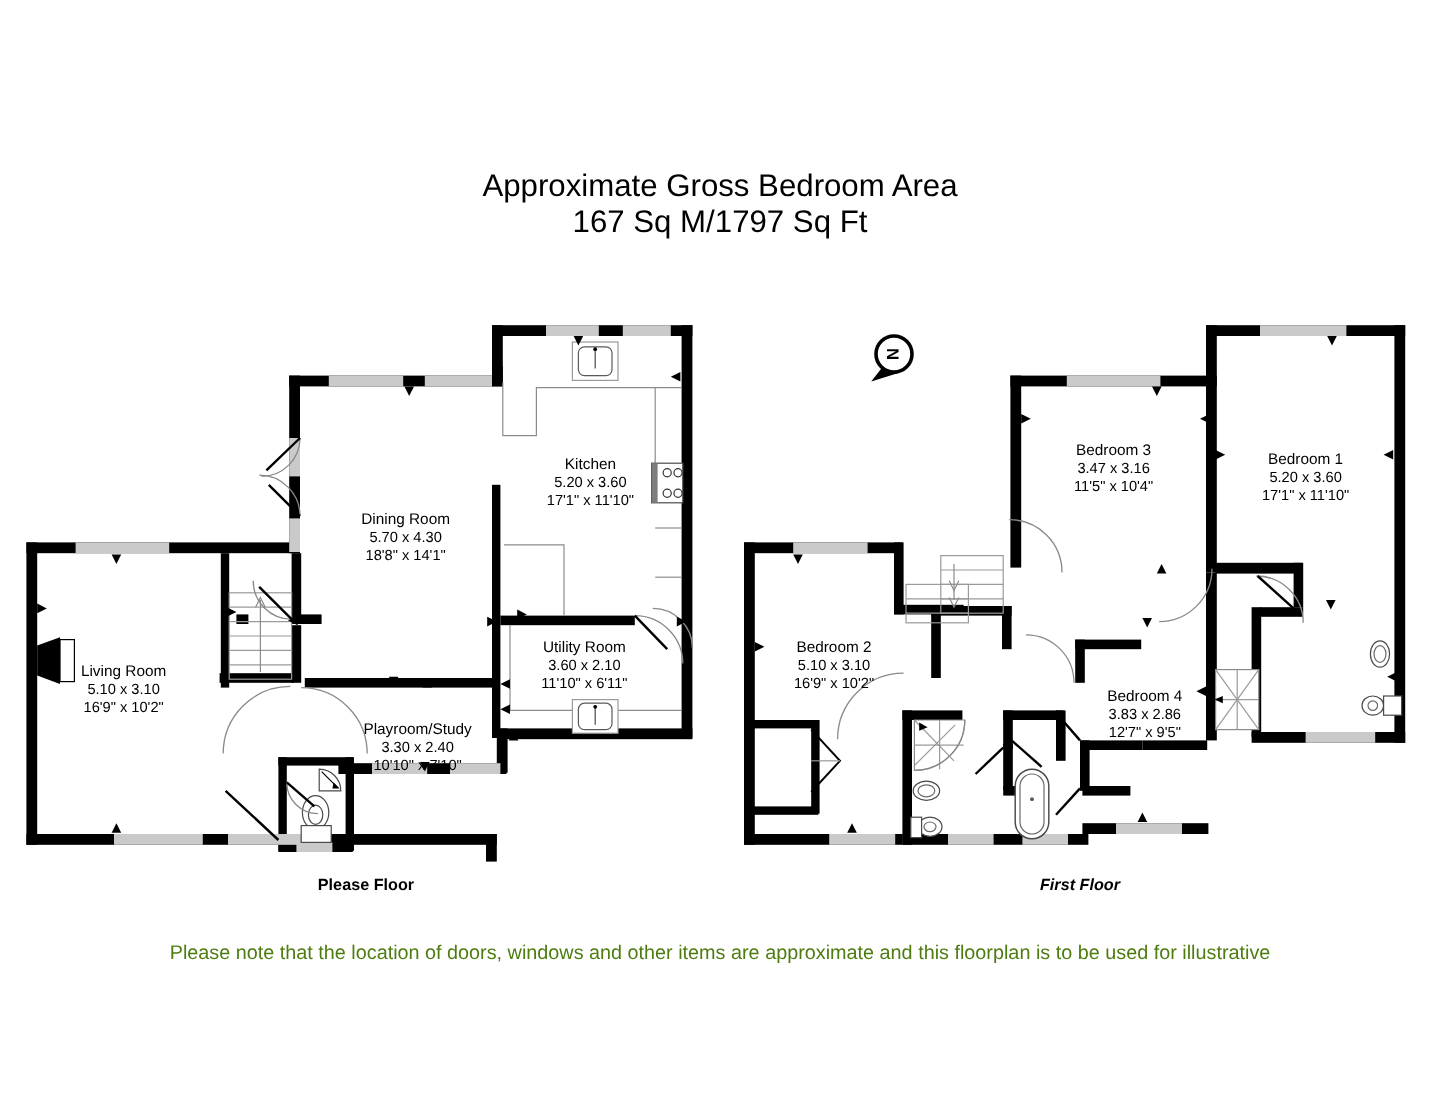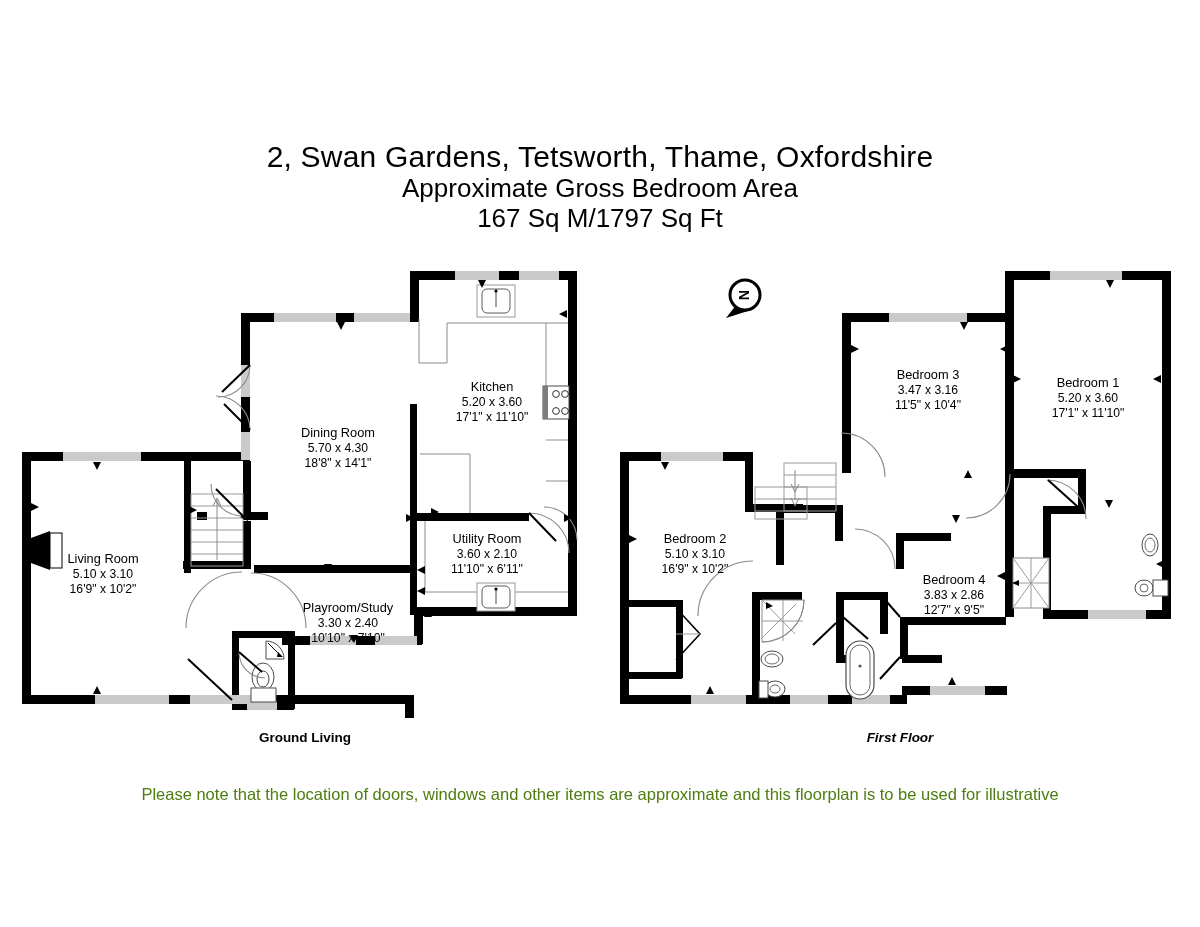--- a/index.html
+++ b/index.html
@@ -41,21 +41,20 @@
            font-family:"Liberation Sans","DejaVu Sans",sans-serif;}
   .rmlabel .nm{font-size:12.8px;}
   .rmlabel .dm{font-size:12.2px;}
 </style>
 </head>
 <body>
 
 <div id="stage">
 
   <div class="title-block">
-    <div class="title-line1">2, Swan Gardens, Tetsworth, Thame, Oxfordshire</div>
     <div class="title-line2">Approximate Gross Bedroom Area</div>
     <div class="title-line3">167 Sq M/1797 Sq Ft</div>
   </div>
 
   <svg id="plan" viewBox="0 0 1200 927">
     <defs>
       <marker id="dn" markerWidth="9" markerHeight="9" refX="4.5" refY="4.5" orient="auto">
         <path d="M0,1 L9,1 L4.5,8 Z" fill="#000"></path>
       </marker>
     </defs>
@@ -434,20 +433,20 @@
         </g>
         <g>
           <text class="nm" x="954" y="584">Bedroom 4</text>
           <text class="dm" x="954" y="599">3.83 x 2.86</text>
           <text class="dm" x="954" y="614">12'7" x 9'5"</text>
         </g>
       </g>
     </g>
   </svg>
 
-  <div class="floor-caption" id="ground-caption">Ground Living</div>
+  <div class="floor-caption" id="ground-caption">Please Floor</div>
   <div class="floor-caption" id="first-caption">First Floor</div>
 
   <div class="disclaimer">
     <div>Please note that the location of doors, windows and other items are approximate and this floorplan is to be used for illustrative</div>
   </div>
 
 </div>
 
 </body></html>

